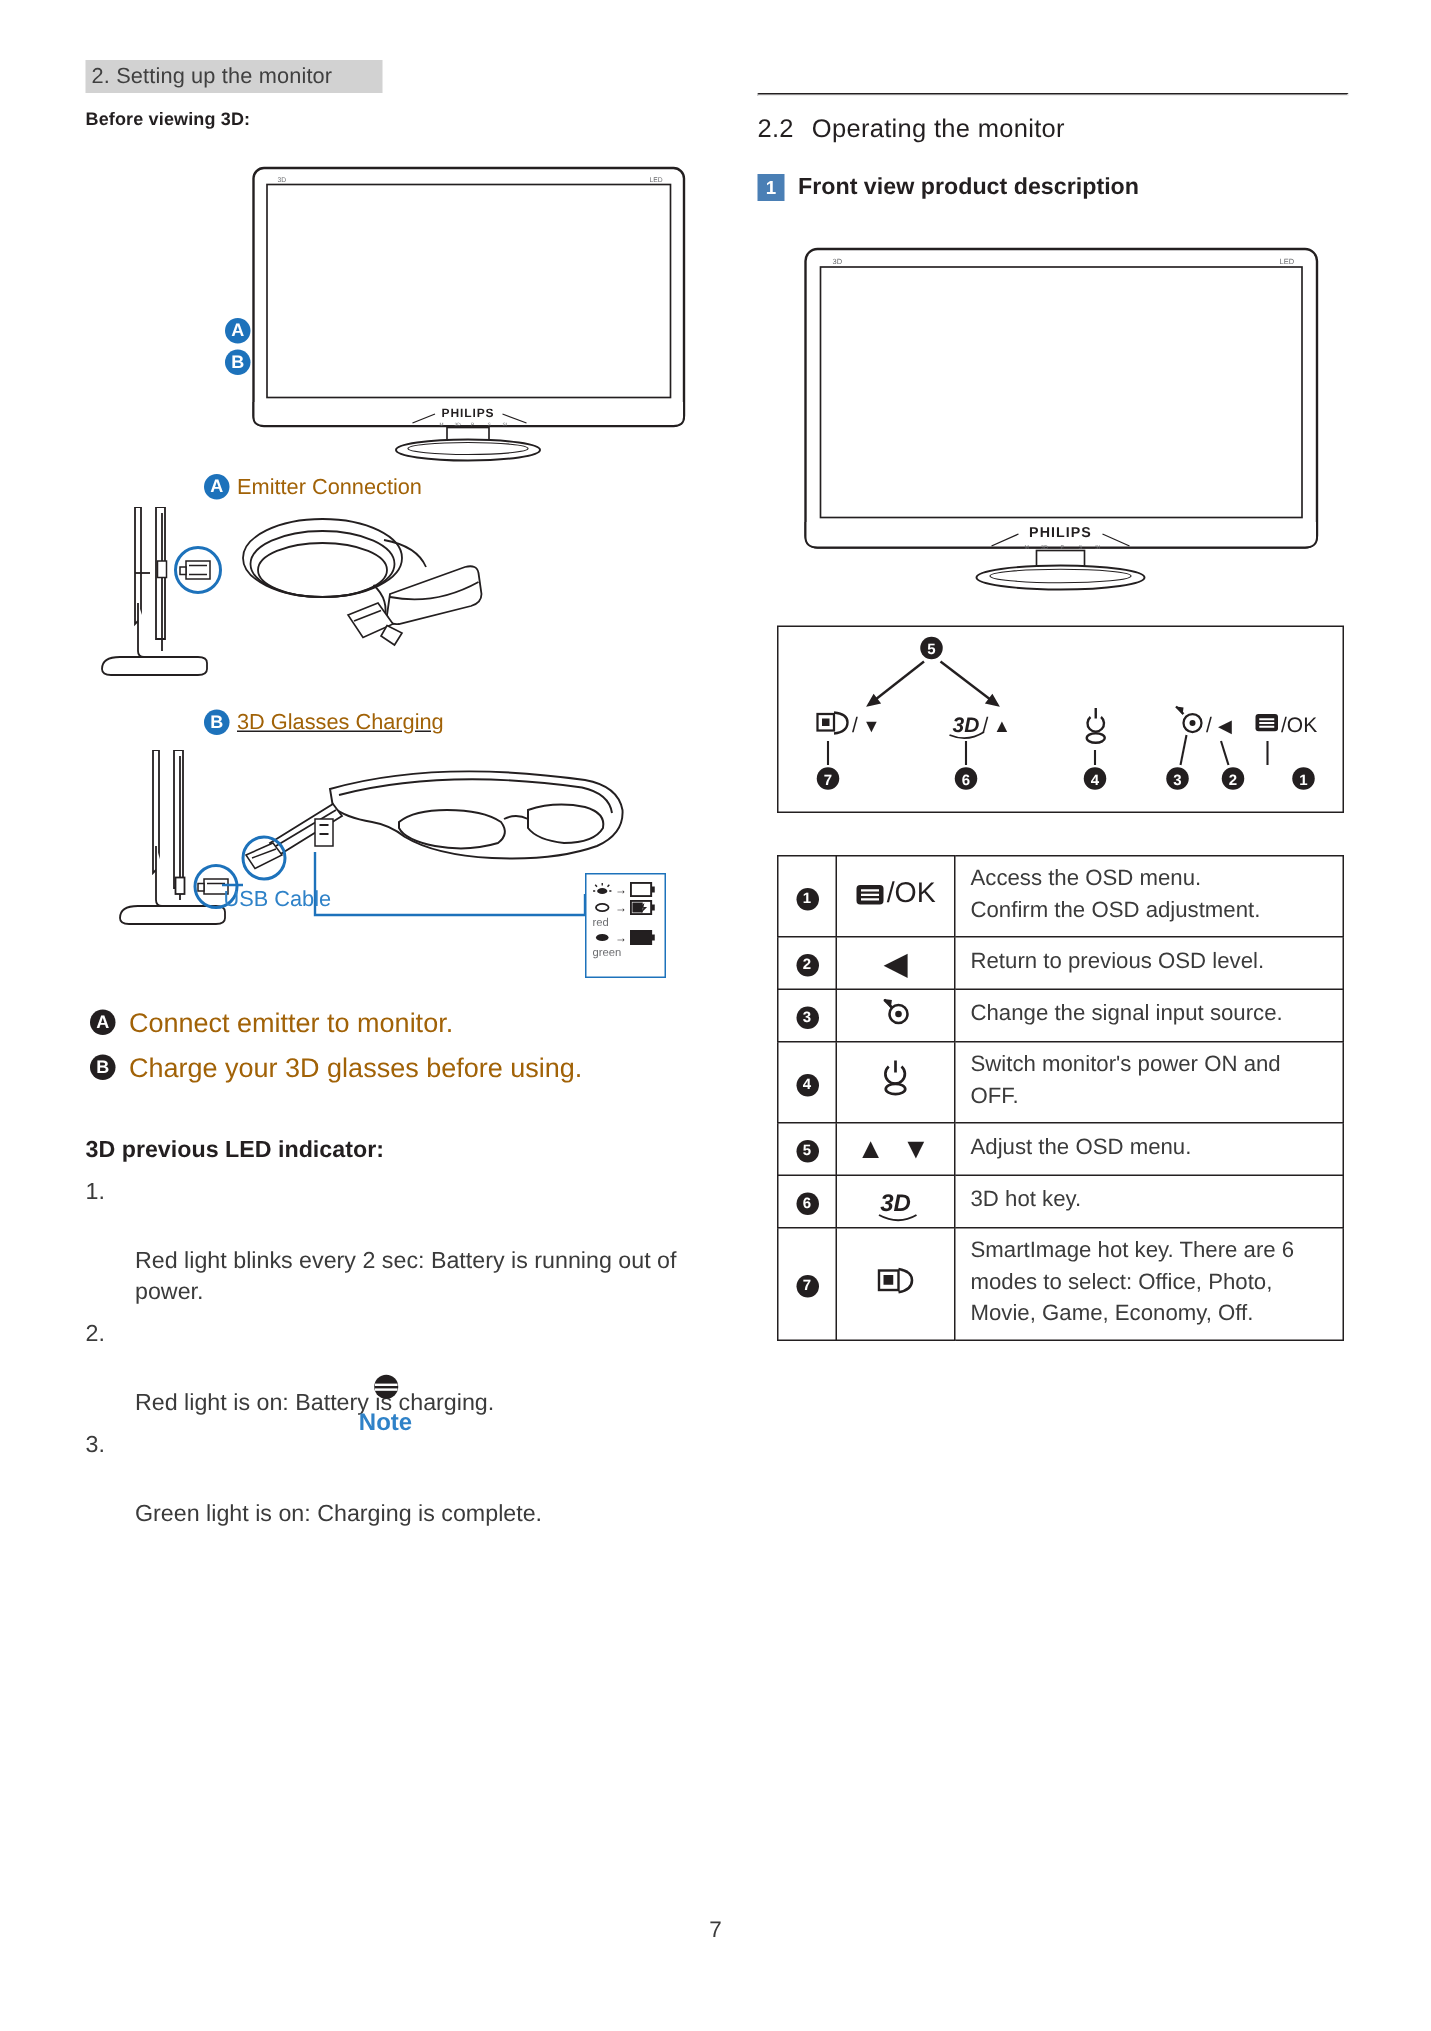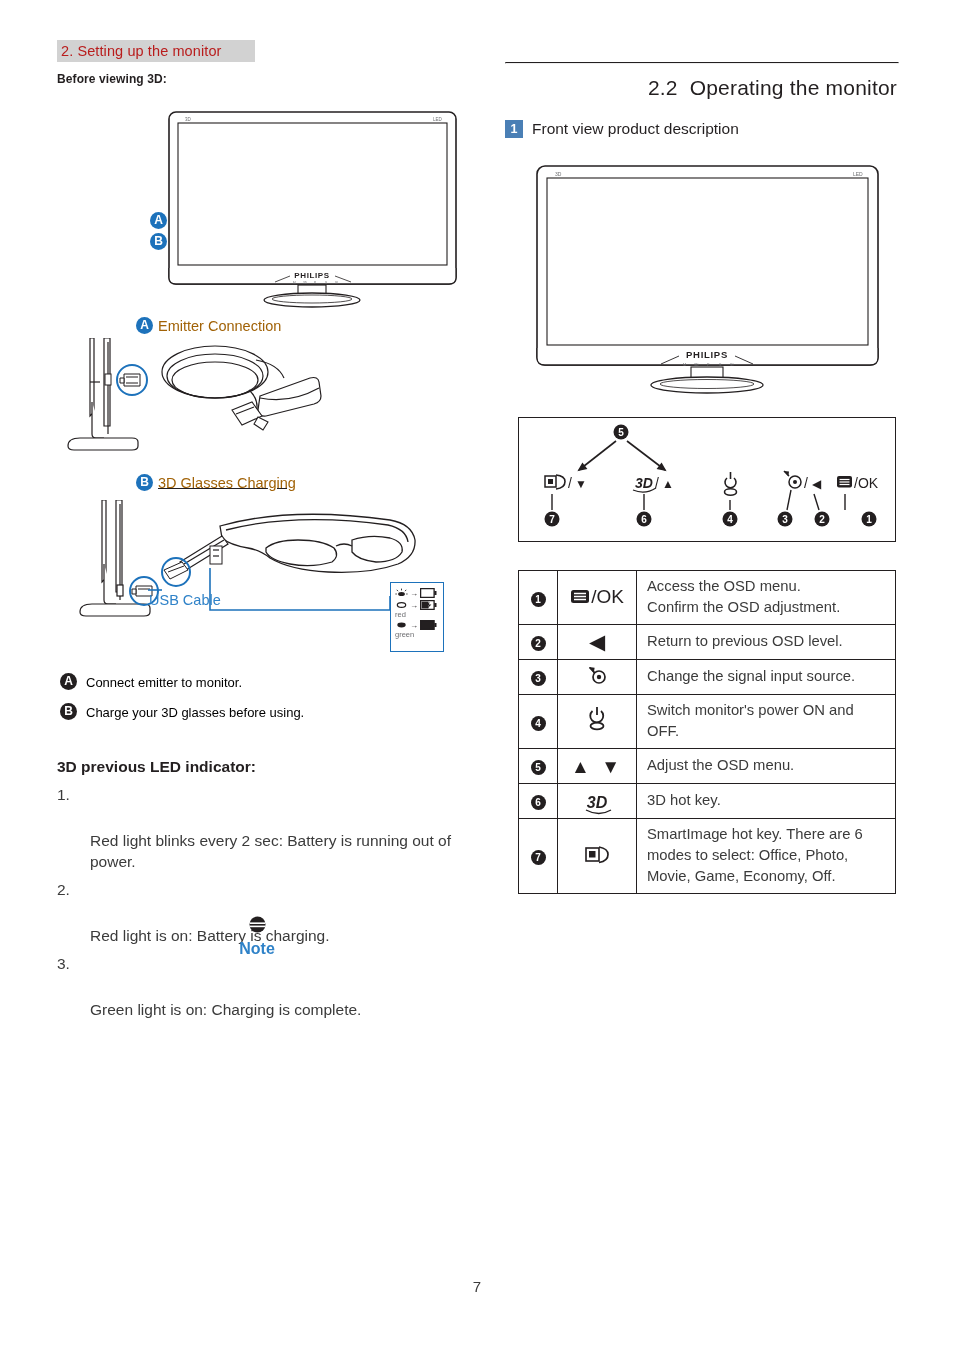--- a/index.html
+++ b/index.html
@@ -21,21 +21,21 @@
   }
 
   
   .running-header {
     position: absolute;
     left: 57px;
     top: 40px;
     width: 198px;
     height: 22px;
     background: #d2d2d2;
-    color: #b91c1c;
+    color: #404040;
     font-size: 14.5px;
     line-height: 22px;
     padding-left: 4px;
     box-sizing: border-box;
     letter-spacing: .1px;
   }
 
   
   .col-left {
     position: absolute;
@@ -168,23 +168,23 @@
     top: 673px;
     width: 400px;
   }
   .ab-item {
     display: flex;
     align-items: flex-start;
     gap: 9px;
     margin-bottom: 11px;
   }
   .ab-item .txt {
-    font-size: 13px;
+    font-size: 18px;
     line-height: 19px;
-    color: #000000;
+    color: #a16207;
   }
 
   .led-heading {
     position: absolute;
     left: 57px;
     top: 758px;
     font-size: 15.5px;
     font-weight: bold;
     color: #231f20;
   }
@@ -237,25 +237,24 @@
     line-height: 23px;
   }
 
   
   .rule {
     border-top: 1.4px solid #231f20;
     width: 392px;
     margin: 0;
   }
   h1.sec {
-    font-size: 21px;
+    font-size: 17px;
     font-weight: normal;
     margin: 12px 0 0 0;
     letter-spacing: .2px;
-    text-align: right;
   }
   h1.sec .num { margin-right: 12px; }
 
   .numbered-head {
     display: flex;
     align-items: center;
     gap: 9px;
     margin-top: 20px;
   }
   .sq-badge {
@@ -264,21 +263,21 @@
     background: #4a7fb5;
     color: #fff;
     font-size: 12.5px;
     font-weight: bold;
     text-align: center;
     line-height: 18px;
     flex: none;
   }
   .numbered-head .lbl {
     font-size: 15.5px;
-    font-weight: normal;
+    font-weight: bold;
   }
 
   .fig-front {
     position: absolute;
     left: 28px;
     top: 100px;
     width: 350px;
     height: 235px;
   }
 

